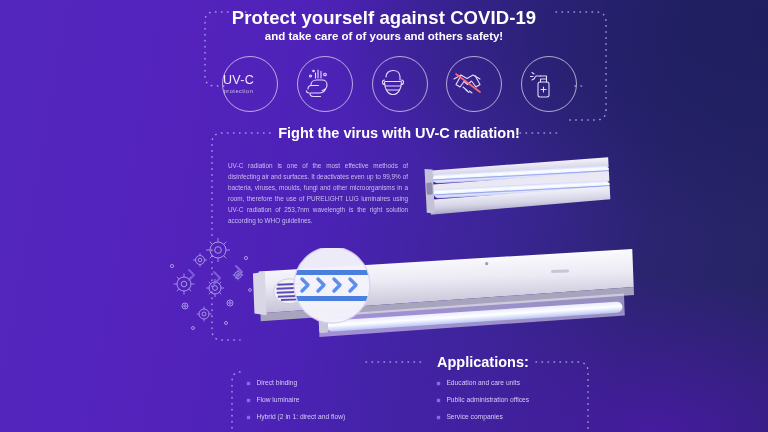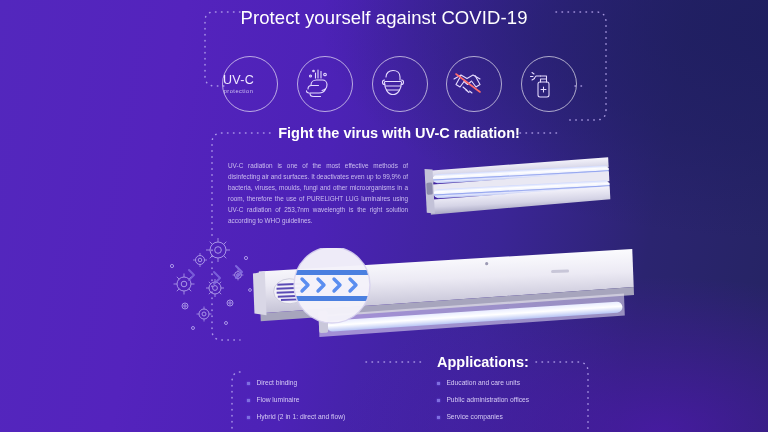--- a/index.html
+++ b/index.html
@@ -13,21 +13,21 @@
     background:
       radial-gradient(120% 95% at 104% 6%, rgba(30,30,95,.95) 0%, rgba(30,30,95,.55) 28%, rgba(30,30,95,0) 52%),
       radial-gradient(70% 60% at 86% 100%, rgba(92,20,200,.55) 0%, rgba(92,20,200,0) 60%),
       linear-gradient(100deg,#5327bd 0%,#5423bd 22%,#4c22b6 42%,#3b2596 64%,#2b2470 82%,#252463 100%);
   }
   .dots-svg{position:absolute;left:0;top:0;width:768px;height:432px;pointer-events:none;}
 
   
   .h1{
     position:absolute;left:0;right:0;top:7px;text-align:center;
-    color:#ffffff;font-size:18.5px;font-weight:normal;letter-spacing:.1px;
+    color:#ffffff;font-size:18.5px;font-weight:bold;letter-spacing:.1px;
   }
   .h2sub{
     position:absolute;left:0;right:0;top:30px;text-align:center;
     color:#ffffff;font-size:11.5px;font-weight:bold;
   }
   .h2{
     position:absolute;left:0;right:0;top:125px;text-align:center;
     color:#ffffff;font-size:14.5px;font-weight:bold;padding-left:30px;
   }
 
@@ -94,20 +94,21 @@
 
       <path d="M212 250 V330 Q212 340 222 340 H240"></path>
 
       <path d="M366 362 H424"></path>
       <path d="M536 362 H578 Q588 362 588 372 V432"></path>
       <path d="M240 372 Q232 372 232 382 V432"></path>
     </g>
   </svg>
 
   <div class="h1">Protect yourself against COVID-19</div>
+  <div class="h2sub">and take care of of yours and others safety!</div>
 
   <div class="icon-row">
 
     <div class="ico" style="left:4px">
       <div class="uvc-t">
         <span>UV-C</span>
         <span class="uvc-s">protection</span>
       </div>
     </div>
 

